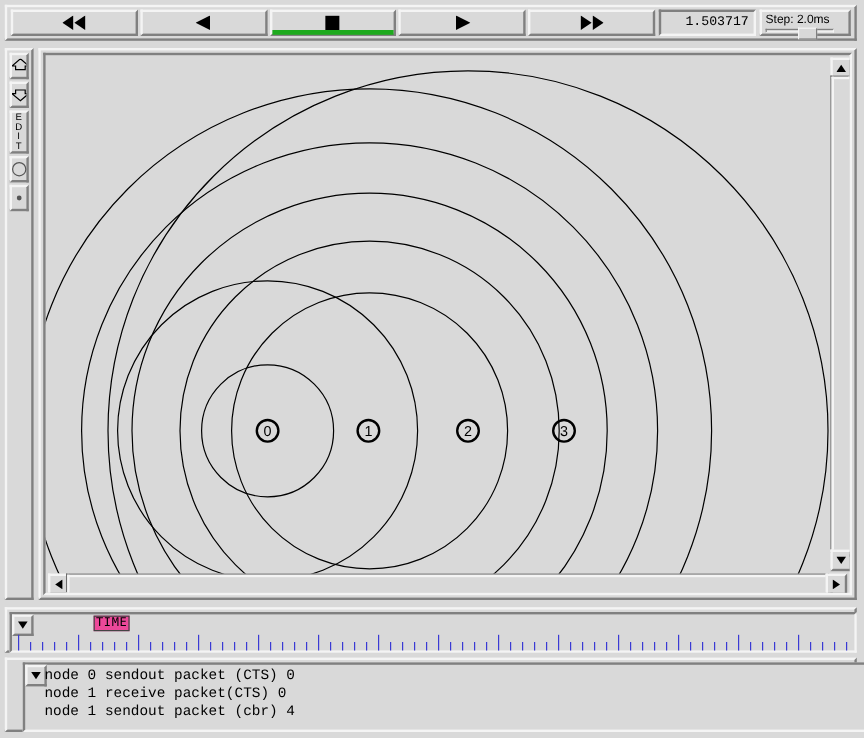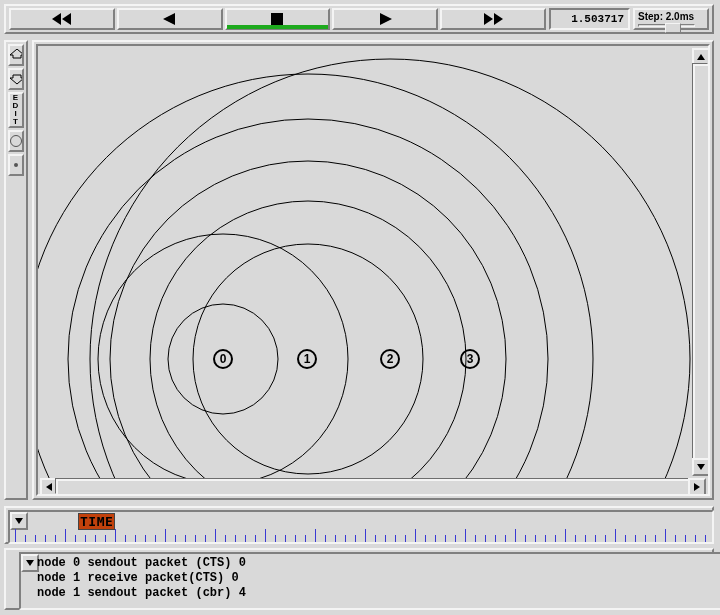--- a/index.html
+++ b/index.html
@@ -10,21 +10,20 @@
     background: #d9d9d9;
     font-family: "Helvetica", "Arial", sans-serif;
     font-size: 11px;
     color: #000;
     overflow: hidden;
   }
   .bevel-out {
     border: 2px solid;
     border-color: #f4f4f4 #808080 #808080 #f4f4f4;
     background: #d9d9d9;
-    font-weight: bold;
   }
   .bevel-in {
     border: 2px solid;
     border-color: #808080 #f4f4f4 #f4f4f4 #808080;
     background: #d9d9d9;
   }
   .bevel-thin-in {
     border: 1px solid;
     border-color: #6e6e6e #f4f4f4 #f4f4f4 #6e6e6e;
   }
@@ -180,22 +179,22 @@
     position:relative;
     overflow:hidden;
     background:#d9d9d9;
   }
   #timeline-inner .smallarrow {
     position:absolute; left:0; top:0; width:14px; height:14px;
   }
   #ruler { position:absolute; left:3px; right:3px; top:16px; height:15px; }
   #ruler .tick { position:absolute; bottom:0; width:1px; background:#3a3ad4; }
   #time-label {
-    position:absolute; top:1px; font-size:13px; font-family:monospace;
-    border:1px solid #444; padding:0 1px; background:#c2410c;
+    position:absolute; top:1px; font-size:10px; font-family:monospace;
+    border:1px solid #444; padding:0 1px; background:#ec4899;
     letter-spacing:0.5px;
   }
 
   
   #log {
     position:absolute;
     left:4px; top:548px;
     width:710px; height:62px;
     box-sizing:border-box;
     padding:2px;

